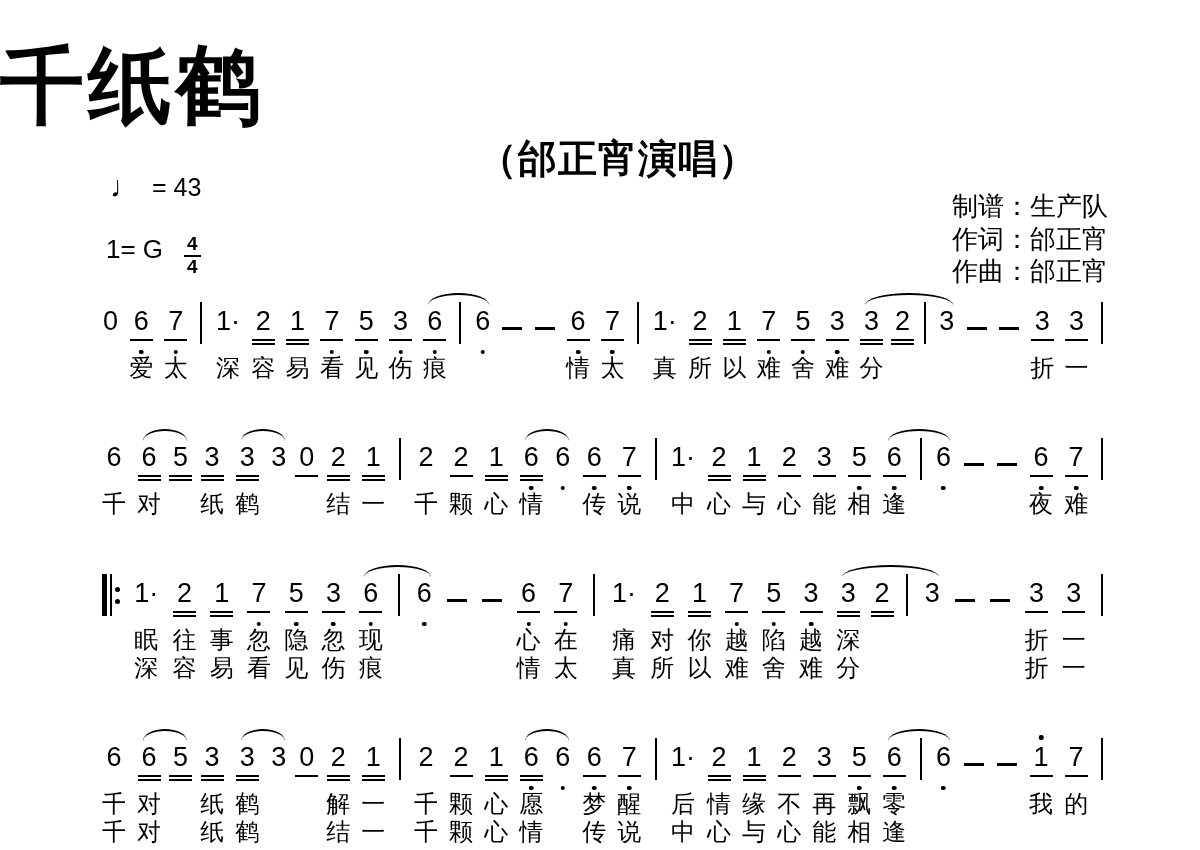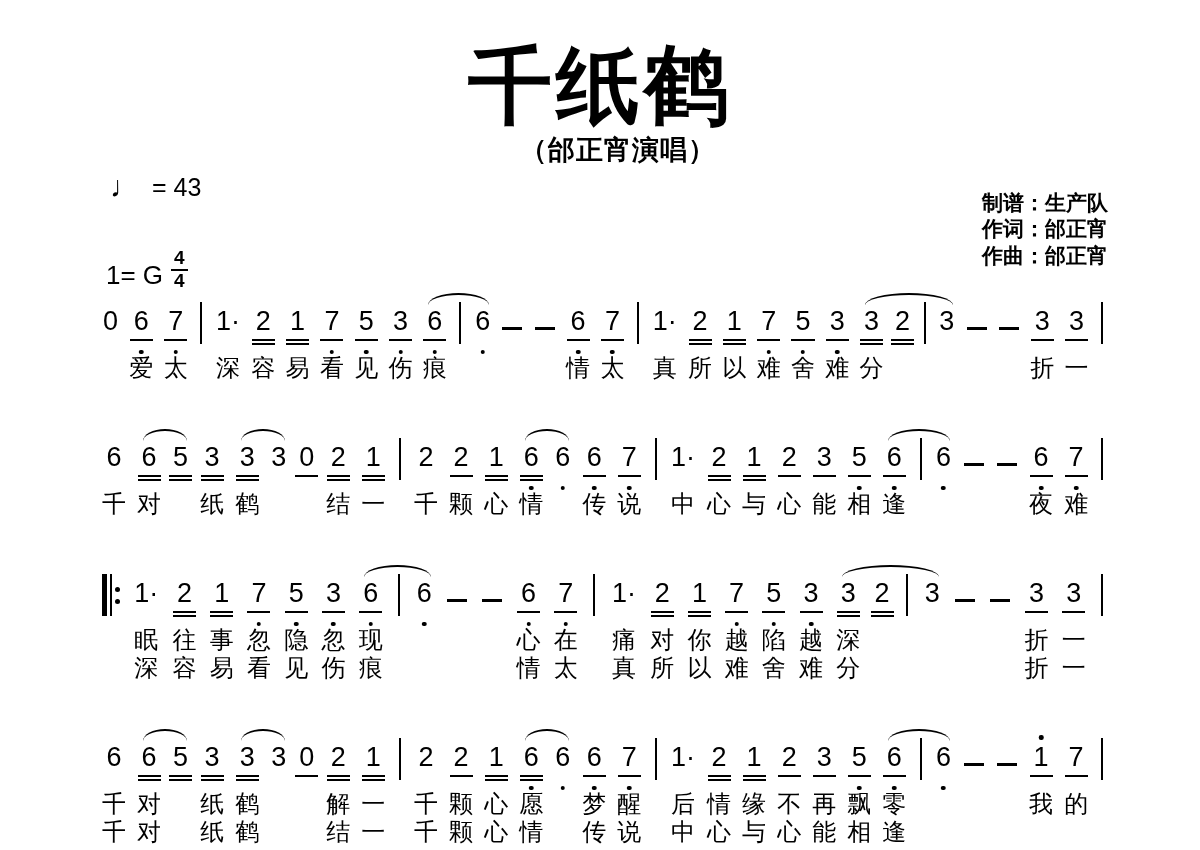--- a/index.html
+++ b/index.html
@@ -1,25 +1,25 @@
 <!DOCTYPE html>
 <html><head>
 <meta charset="utf-8">
 <style>
   html,body{margin:0;padding:0;background:#fff;}
   .page{position:relative;width:1200px;height:850px;background:#fff;color:#000;
         font-family:"Liberation Sans",sans-serif;overflow:hidden;}
-  .title{text-align:center;margin-top:42px;font-size:84px;font-weight:bold;letter-spacing:4px;line-height:1.05;}
-  .subtitle{text-align:center;font-size:27px;font-weight:bold;margin-top:2px;letter-spacing:1px;padding-left:36px;}
+  .title{text-align:left;margin-top:42px;font-size:84px;font-weight:bold;letter-spacing:4px;line-height:1.05;}
+  .subtitle{text-align:center;font-size:39px;font-weight:bold;margin-top:2px;letter-spacing:1px;padding-left:36px;}
   .tempo{position:absolute;left:110px;top:172px;font-size:25px;display:flex;align-items:center;gap:12px;}
   .tempo .glyph{font-size:30px;line-height:1;}
-  .keysig{position:absolute;left:106px;top:248px;font-size:26px;display:flex;align-items:flex-end;gap:8px;}
+  .keysig{position:absolute;left:106px;top:234px;font-size:26px;display:flex;align-items:flex-start;gap:21px;}
   .frac{display:inline-flex;flex-direction:column;align-items:center;font-size:19px;font-weight:bold;line-height:1.05;}
   .frac .top{border-bottom:2px solid #000;padding:0 3px 1px;}
-  .credits{position:absolute;right:92px;top:190px;font-size:21px;line-height:1.25;font-weight:bold;}
+  .credits{position:absolute;right:92px;top:190px;font-size:26px;line-height:1.25;}
   .music{position:absolute;left:102px;top:292px;width:1004px;}
   .system{margin-bottom:46px;}
   .tokens{position:relative;display:flex;justify-content:space-between;align-items:flex-start;padding-top:14px;}
   .tok{display:flex;flex-direction:column;align-items:center;flex:0 0 auto;}
   .note{position:relative;height:34px;font-size:27px;line-height:30px;margin-bottom:14px;}
   .num{position:relative;display:inline-block;padding:0 1px;}
   .u1 .num::after{content:"";position:absolute;left:-3px;right:-3px;bottom:-5px;height:2px;background:#000;}
   .u2 .num::after{content:"";position:absolute;left:-3px;right:-3px;bottom:-5px;height:2px;background:#000;
                   box-shadow:0 4px 0 0 #000;}
   .note.db::after{content:"";position:absolute;left:50%;transform:translateX(-50%);bottom:-14px;

